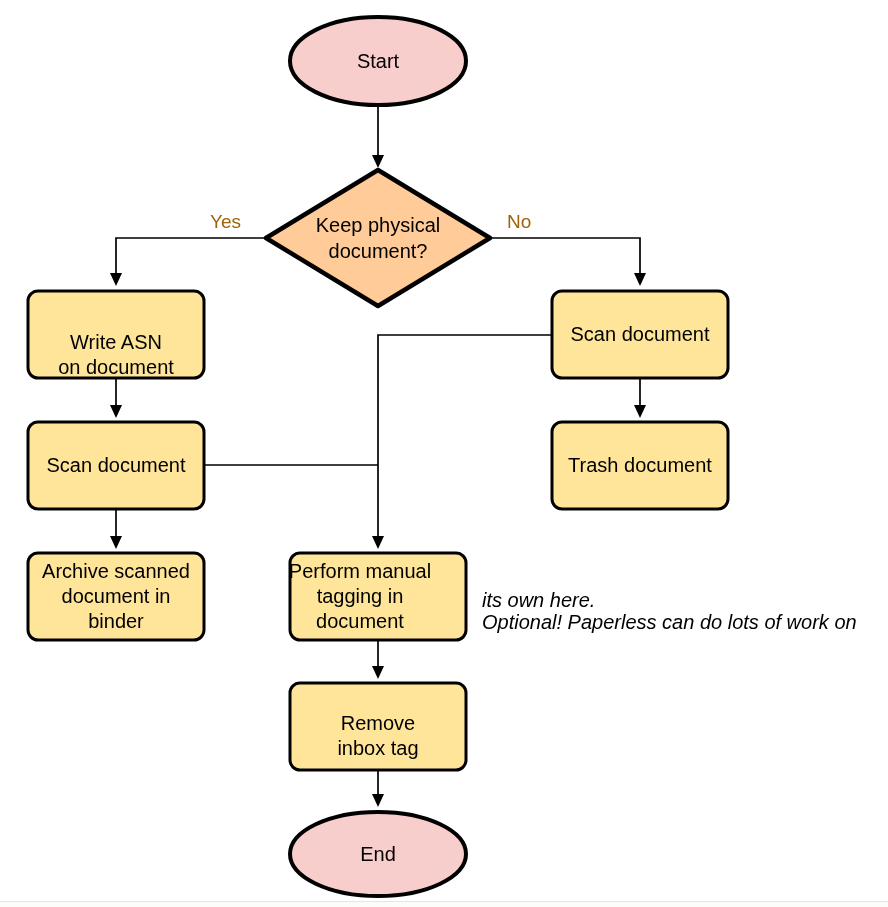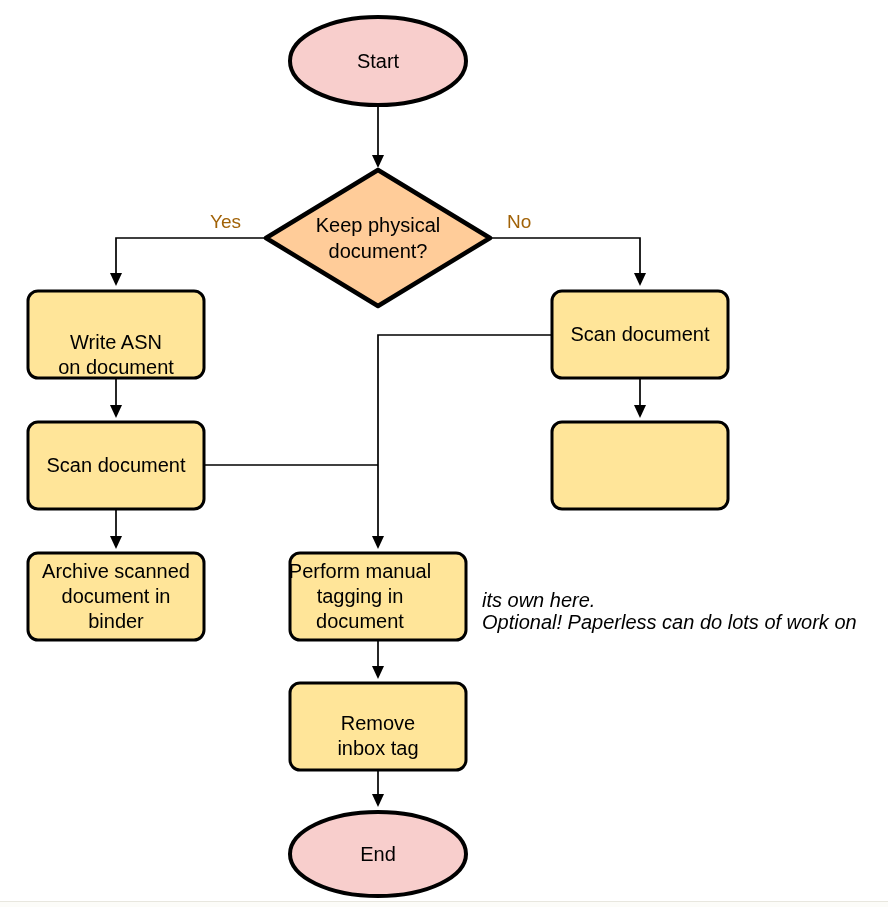--- a/index.html
+++ b/index.html
@@ -107,20 +107,23 @@
   <div class="node-label" style="left:28px;top:553px;width:176px;height:87px;">
     <span>Archive scanned</span>
     <span>document in</span>
     <span>binder</span>
   </div>
 
   <div class="node-label" style="left:552px;top:291px;width:176px;height:87px;">
     <span>Scan document</span>
   </div>
 
+  <div class="node-label" style="left:552px;top:422px;width:176px;height:87px;">
+    <span>Trash document</span>
+  </div>
 
   <div class="node-label" style="left:290px;top:553px;width:140px;height:87px;">
     <span>Perform manual</span>
     <span>tagging in</span>
     <span>document</span>
   </div>
 
   <div class="node-label" style="left:290px;top:683px;width:176px;height:106px;">
     <span>Remove</span>
     <span>inbox tag</span>

